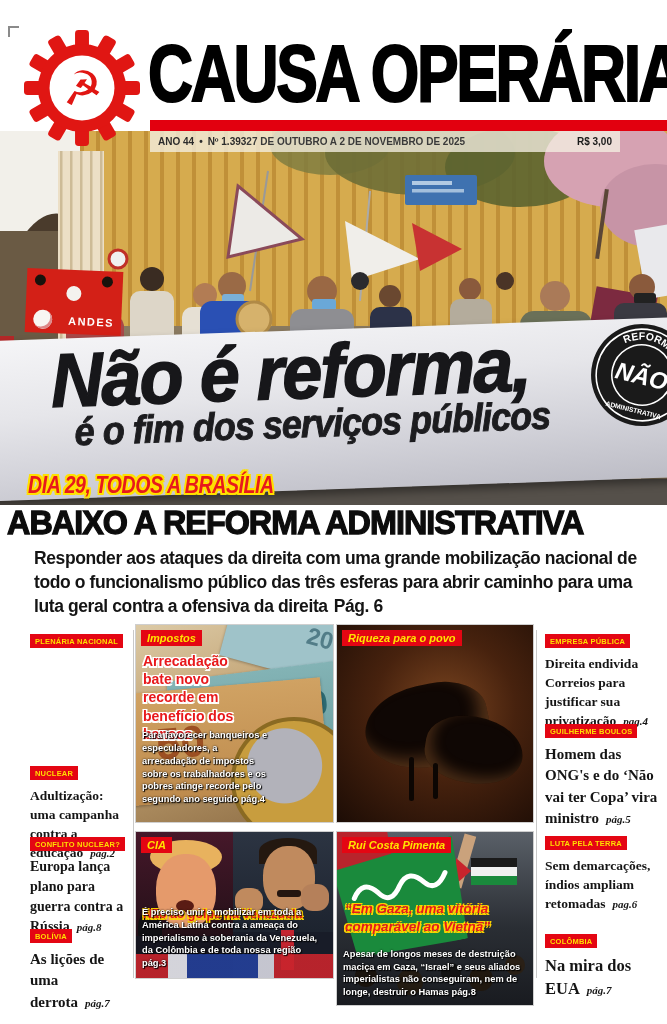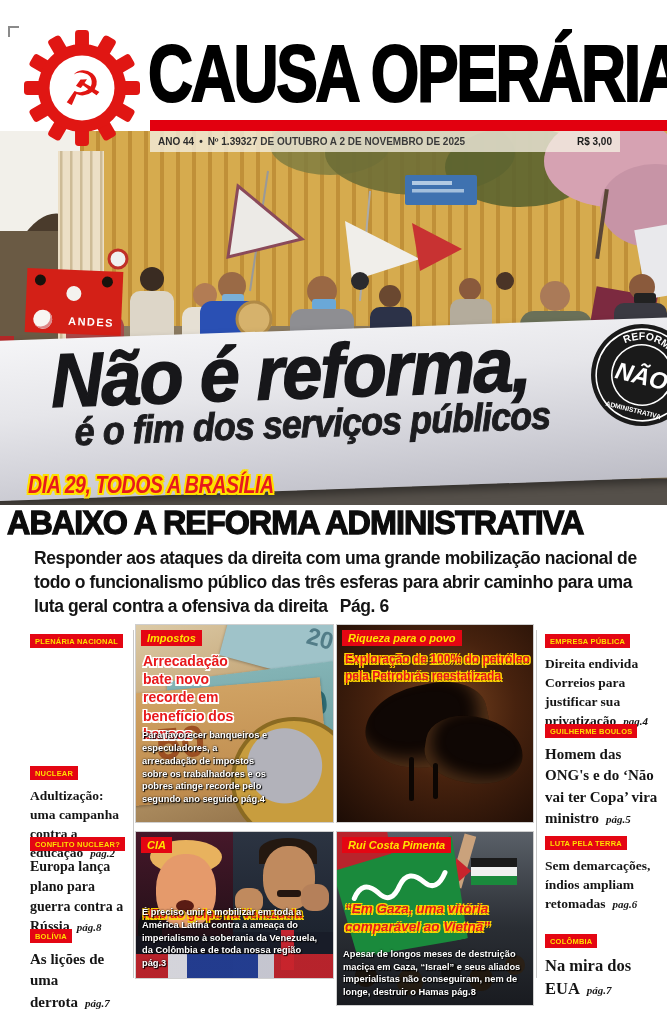--- a/index.html
+++ b/index.html
@@ -32,21 +32,21 @@
   .cloth-line1{margin:2px 0 0 64px;font-size:76px;line-height:80px;font-weight:bold;font-style:italic;color:#17171a;letter-spacing:-2px;white-space:nowrap;transform:scaleX(.95);transform-origin:left top;-webkit-text-stroke:1.5px #17171a;}
   .cloth-line2{margin:-10px 0 0 86px;font-size:39px;line-height:44px;font-weight:bold;font-style:italic;color:#1c1c1f;letter-spacing:-1px;white-space:nowrap;transform:scaleX(.92);transform-origin:left top;-webkit-text-stroke:1px #1c1c1f;}
   .stamp{left:590px;top:192px;width:104px;height:104px;z-index:4;transform:rotate(14deg);}
   .stamp svg{width:100%;height:100%;display:block;}
   .cta{left:28px;top:341px;z-index:5;font-size:23px;font-weight:bold;font-style:italic;color:#e8191c;letter-spacing:-.5px;white-space:nowrap;transform:scaleX(.85);transform-origin:left top;
        text-shadow:-2px -2px 0 #ffe000,2px -2px 0 #ffe000,-2px 2px 0 #ffe000,2px 2px 0 #ffe000,0 -2px 0 #ffe000,0 2px 0 #ffe000,-2px 0 0 #ffe000,2px 0 0 #ffe000;}
 
   
   .headline{left:7px;top:503px;width:660px;font-size:34px;line-height:38px;font-weight:bold;color:#0c0c0c;letter-spacing:-1px;white-space:nowrap;transform:scaleX(.95);transform-origin:left top;-webkit-text-stroke:1.3px #0c0c0c;z-index:7;}
   .deck{left:34px;top:546px;width:612px;font-size:17.5px;line-height:1.38;font-weight:bold;color:#141414;letter-spacing:-.4px;}
-  .deck-page{margin-left:12px;white-space:nowrap;}
+  .deck-page{margin-left:6px;white-space:nowrap;}
 
   
   .vline{top:630px;height:348px;width:1px;background:#c9c9c9;}
   .col{top:625px;}
   .col-left{left:30px;width:100px;}
   .col-right{left:545px;width:114px;}
   .col-item{position:absolute;left:0;width:100%;}
   .col-left .col-item:nth-child(1){top:5px;}
   .col-left .col-item:nth-child(2){top:137px;}
   .col-left .col-item:nth-child(3){top:208px;}
@@ -313,21 +313,20 @@
   <div class="fhead">Arrecadação bate novo recorde em benefício dos bancos</div>
   <div class="fcap"><span>Para favorecer banqueiros e especuladores, a arrecadação de impostos sobre os trabalhadores e os pobres atinge recorde pelo segundo ano seguido</span> <span>pág.4</span></div>
 </div>
 
 <div id="f-oil" class="feature">
   <div class="hand hand1"></div>
   <div class="hand hand2"></div>
   <div class="drip drip1"></div>
   <div class="drip drip2"></div>
   <span class="tagchip-big">Riqueza para o povo</span>
-  <div class="fhead">Exploração de 100% do petróleo pela Petrobrás reestatizada</div>
 </div>
 
 <div id="f-cia" class="feature">
   <div class="cia-left">
     <div class="t-hair"></div>
     <div class="t-face"></div>
     <div class="t-mouth"></div>
     <div class="t-mic"></div>
     <div class="t-suit"></div>
   </div>

